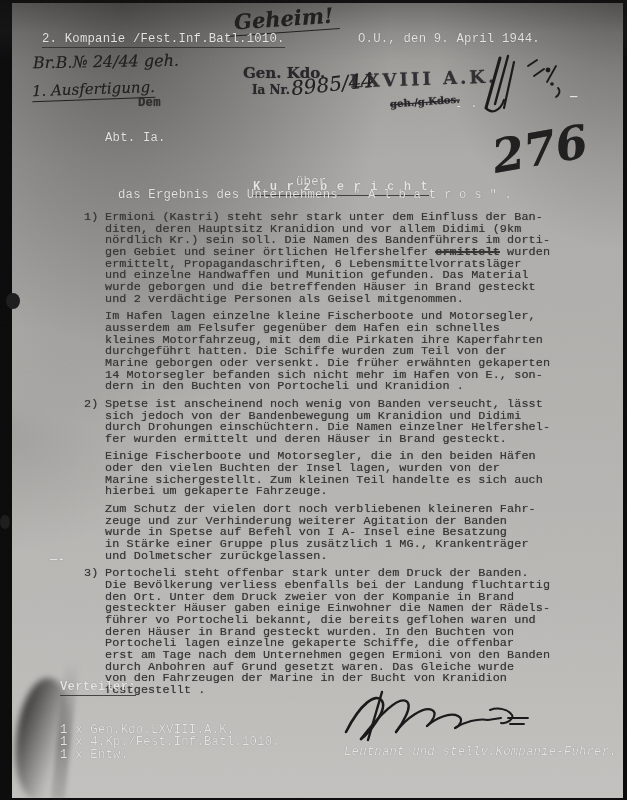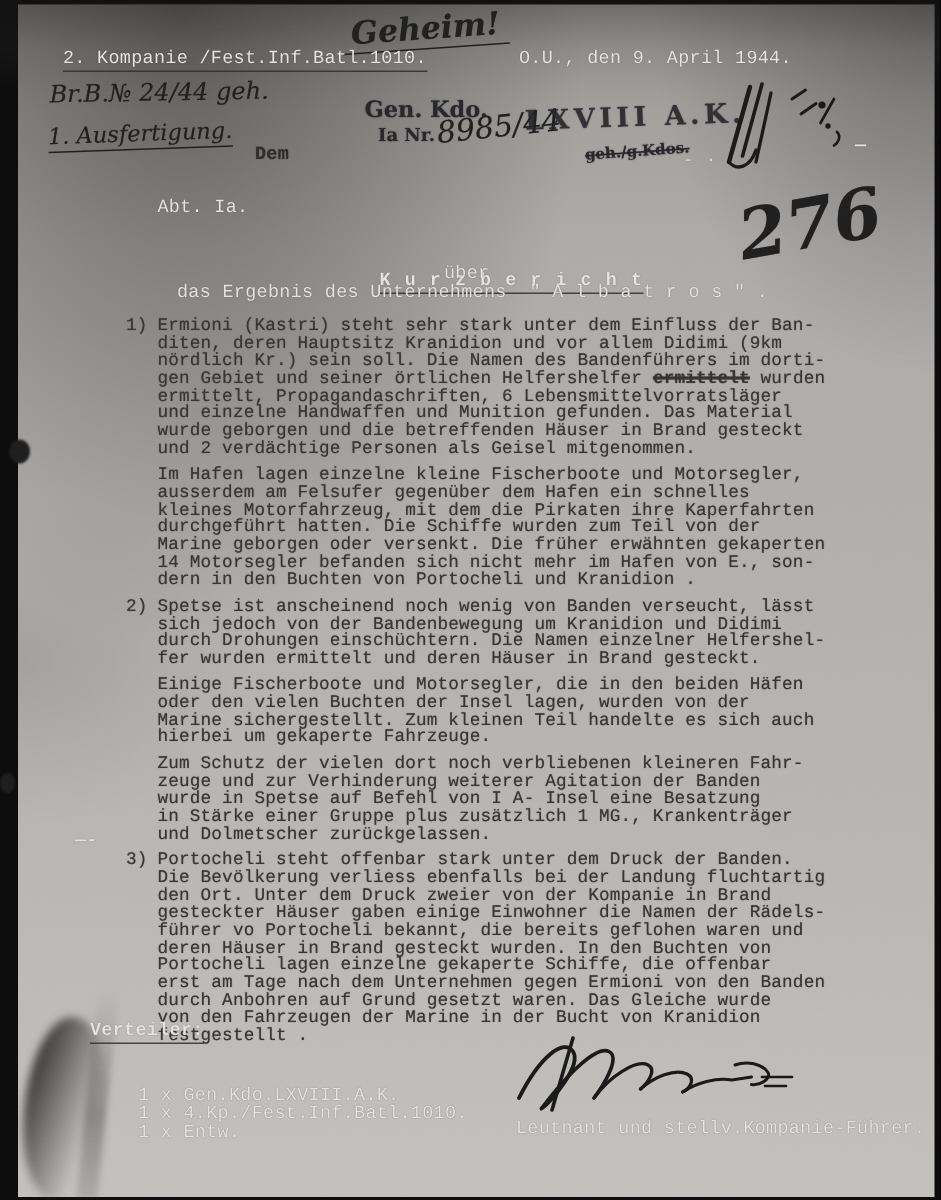--- a/index.html
+++ b/index.html
@@ -62,21 +62,21 @@
   <div id="paper"></div>
   <div id="topband" class="shade"></div>
   <div id="smudge" class="shade"></div>
   <div id="foldline" class="shade"></div>
   <div class="blot" style="left:6px;top:293px;width:14px;height:16px;"></div>
   <div class="blot" style="left:0px;top:515px;width:10px;height:14px;"></div>
 
   <div class="hw" style="left:228px;top:6px;font-size:21px;font-weight:bold;transform:rotate(-4deg);border-bottom:1.6px solid #1e1e1e;padding:0 6px 1px 6px;">Geheim!</div>
 
   <div class="tw u" style="left:42px;top:32px;">2. Kompanie /Fest.Inf.Batl.1010.</div>
-  <div class="tw" style="left:346px;top:32px;">O.U., den 9. April 1944.</div>
+  <div class="tw" style="left:358px;top:32px;">O.U., den 9. April 1944.</div>
 
   <div class="hw" style="left:33px;top:52px;font-size:16px;transform:rotate(-1deg);">Br.B.№ 24/44 geh.</div>
   <div class="hw" style="left:32px;top:80px;font-size:15px;transform:rotate(-2deg);border-bottom:1.4px solid #1e1e1e;padding-bottom:1px;">1. Ausfertigung.</div>
 
   <div class="stamp" style="left:243px;top:64px;font-size:15px;">Gen. Kdo.</div>
   <div class="stamp" style="left:252px;top:83px;font-size:12px;">Ia Nr.</div>
   <div class="hw" style="left:291px;top:72px;font-size:20px;transform:rotate(-6deg);">8985/44</div>
   <div class="stamp" style="left:350px;top:68px;font-size:18px;letter-spacing:3px;transform:rotate(-2deg);opacity:.92;">LXVIII A.K.</div>
   <div class="stamp" style="left:390px;top:96px;font-size:10px;text-decoration:line-through;transform:rotate(-4deg);">geh./g.Kdos.</div>
   <div class="tw" style="left:455px;top:100px;">- ·</div>
@@ -87,21 +87,21 @@
     <path class="ink" stroke-width="2.4" d="M30,4 L17,52"></path>
     <path class="ink" stroke-width="2.2" d="M36,10 L26,56"></path>
     <path class="ink" stroke-width="2.2" d="M8,56 C13,62 22,60 26,48"></path>
     <path class="ink" stroke-width="2" d="M50,14 l9,-6 M56,24 l10,-7"></path>
     <circle cx="70" cy="18" r="2.4" fill="#181818"></circle>
     <path class="ink" stroke-width="1.8" d="M78,14 l-9,16"></path>
     <circle cx="74" cy="32" r="1.8" fill="#181818"></circle>
     <path class="ink" stroke-width="1.8" d="M80,36 c3,3 1,7 -2,9"></path>
   </svg>
 
-  <div class="tw" style="left:138px;top:96px;color:#2c2c2c;font-weight:bold;margin-left:32px;">Dem</div>
+  <div class="tw" style="left:138px;top:96px;color:#2c2c2c;font-weight:bold;">Dem</div>
   <div class="tw" style="left:105px;top:131px;">Abt. Ia.</div>
 
   <div class="hw" style="left:492px;top:122px;font-size:46px;transform:rotate(-10deg);font-weight:bold;">276</div>
 
   <div class="tw u" id="title-main">K u r z b e r i c h t</div>
   <div class="tw" id="title-sub">über</div>
   <div class="tw" id="title-subject">das Ergebnis des Unternehmens  " A l b a t r o s " .</div>
 
   <div id="body">
     <div class="block">
@@ -158,35 +158,35 @@
 Portocheli lagen einzelne gekaperte Schiffe, die offenbar
 erst am Tage nach dem Unternehmen gegen Ermioni von den Banden
 durch Anbohren auf Grund gesetzt waren. Das Gleiche wurde
 von den Fahrzeugen der Marine in der Bucht von Kranidion
 festgestellt .</div>
     </div>
   </div>
   <div class="tw" style="left:50px;top:553px;font-weight:bold;">—-</div>
 
   <div class="tw u" style="left:60px;top:680px;font-weight:bold;">Verteiler:</div>
-  <div class="tw" id="dist-items" style="left:60px;top:724px;margin-left:32px;">1 x Gen.Kdo.LXVIII.A.K.
+  <div class="tw" id="dist-items" style="left:60px;top:724px;">1 x Gen.Kdo.LXVIII.A.K.
 1 x 4.Kp./Fest.Inf.Batl.1010.
 1 x Entw.</div>
 
   <svg style="left:338px;top:688px;" width="200" height="58" viewBox="0 0 200 58">
     <path class="ink" stroke-width="2.6" d="M8,44 C22,16 38,4 44,13 C50,22 30,46 23,51"></path>
     <path class="ink" stroke-width="2.4" d="M23,51 C42,26 60,9 68,13 C76,17 64,36 58,44"></path>
     <path class="ink" stroke-width="2.2" d="M58,44 C68,30 86,18 94,22 C100,25 94,34 89,38"></path>
     <path class="ink" stroke-width="2.2" d="M89,38 C98,30 112,24 120,28 C126,31 122,38 117,40"></path>
     <path class="ink" stroke-width="2" d="M117,40 C126,34 140,30 150,32 L163,30"></path>
     <path class="ink" stroke-width="2" d="M152,22 C160,19 170,21 174,27 C176,31 169,36 163,35"></path>
     <path class="ink" stroke-width="1.8" d="M170,30 h20 M172,36 h14"></path>
     <path class="ink" stroke-width="2.4" d="M44,4 L30,52"></path>
   </svg>
-  <div class="tw" style="left:344px;top:745px;">Leutnant und stellv.Kompanie-Führer.</div>
+  <div class="tw" style="left:344px;top:745px;font-style:italic;">Leutnant und stellv.Kompanie-Führer.</div>
 
   <svg id="grain">
     <filter id="n">
         <feTurbulence type="fractalNoise" baseFrequency="0.9" numOctaves="2" result="t"></feTurbulence>
         <feColorMatrix in="t" type="matrix" values="0 0 0 0 0.4  0 0 0 0 0.4  0 0 0 0 0.4  0 0 0 0.07 0"></feColorMatrix>
       </filter>
     <rect width="627" height="800" filter="url(#n)"></rect>
   </svg>
 </div>
 

